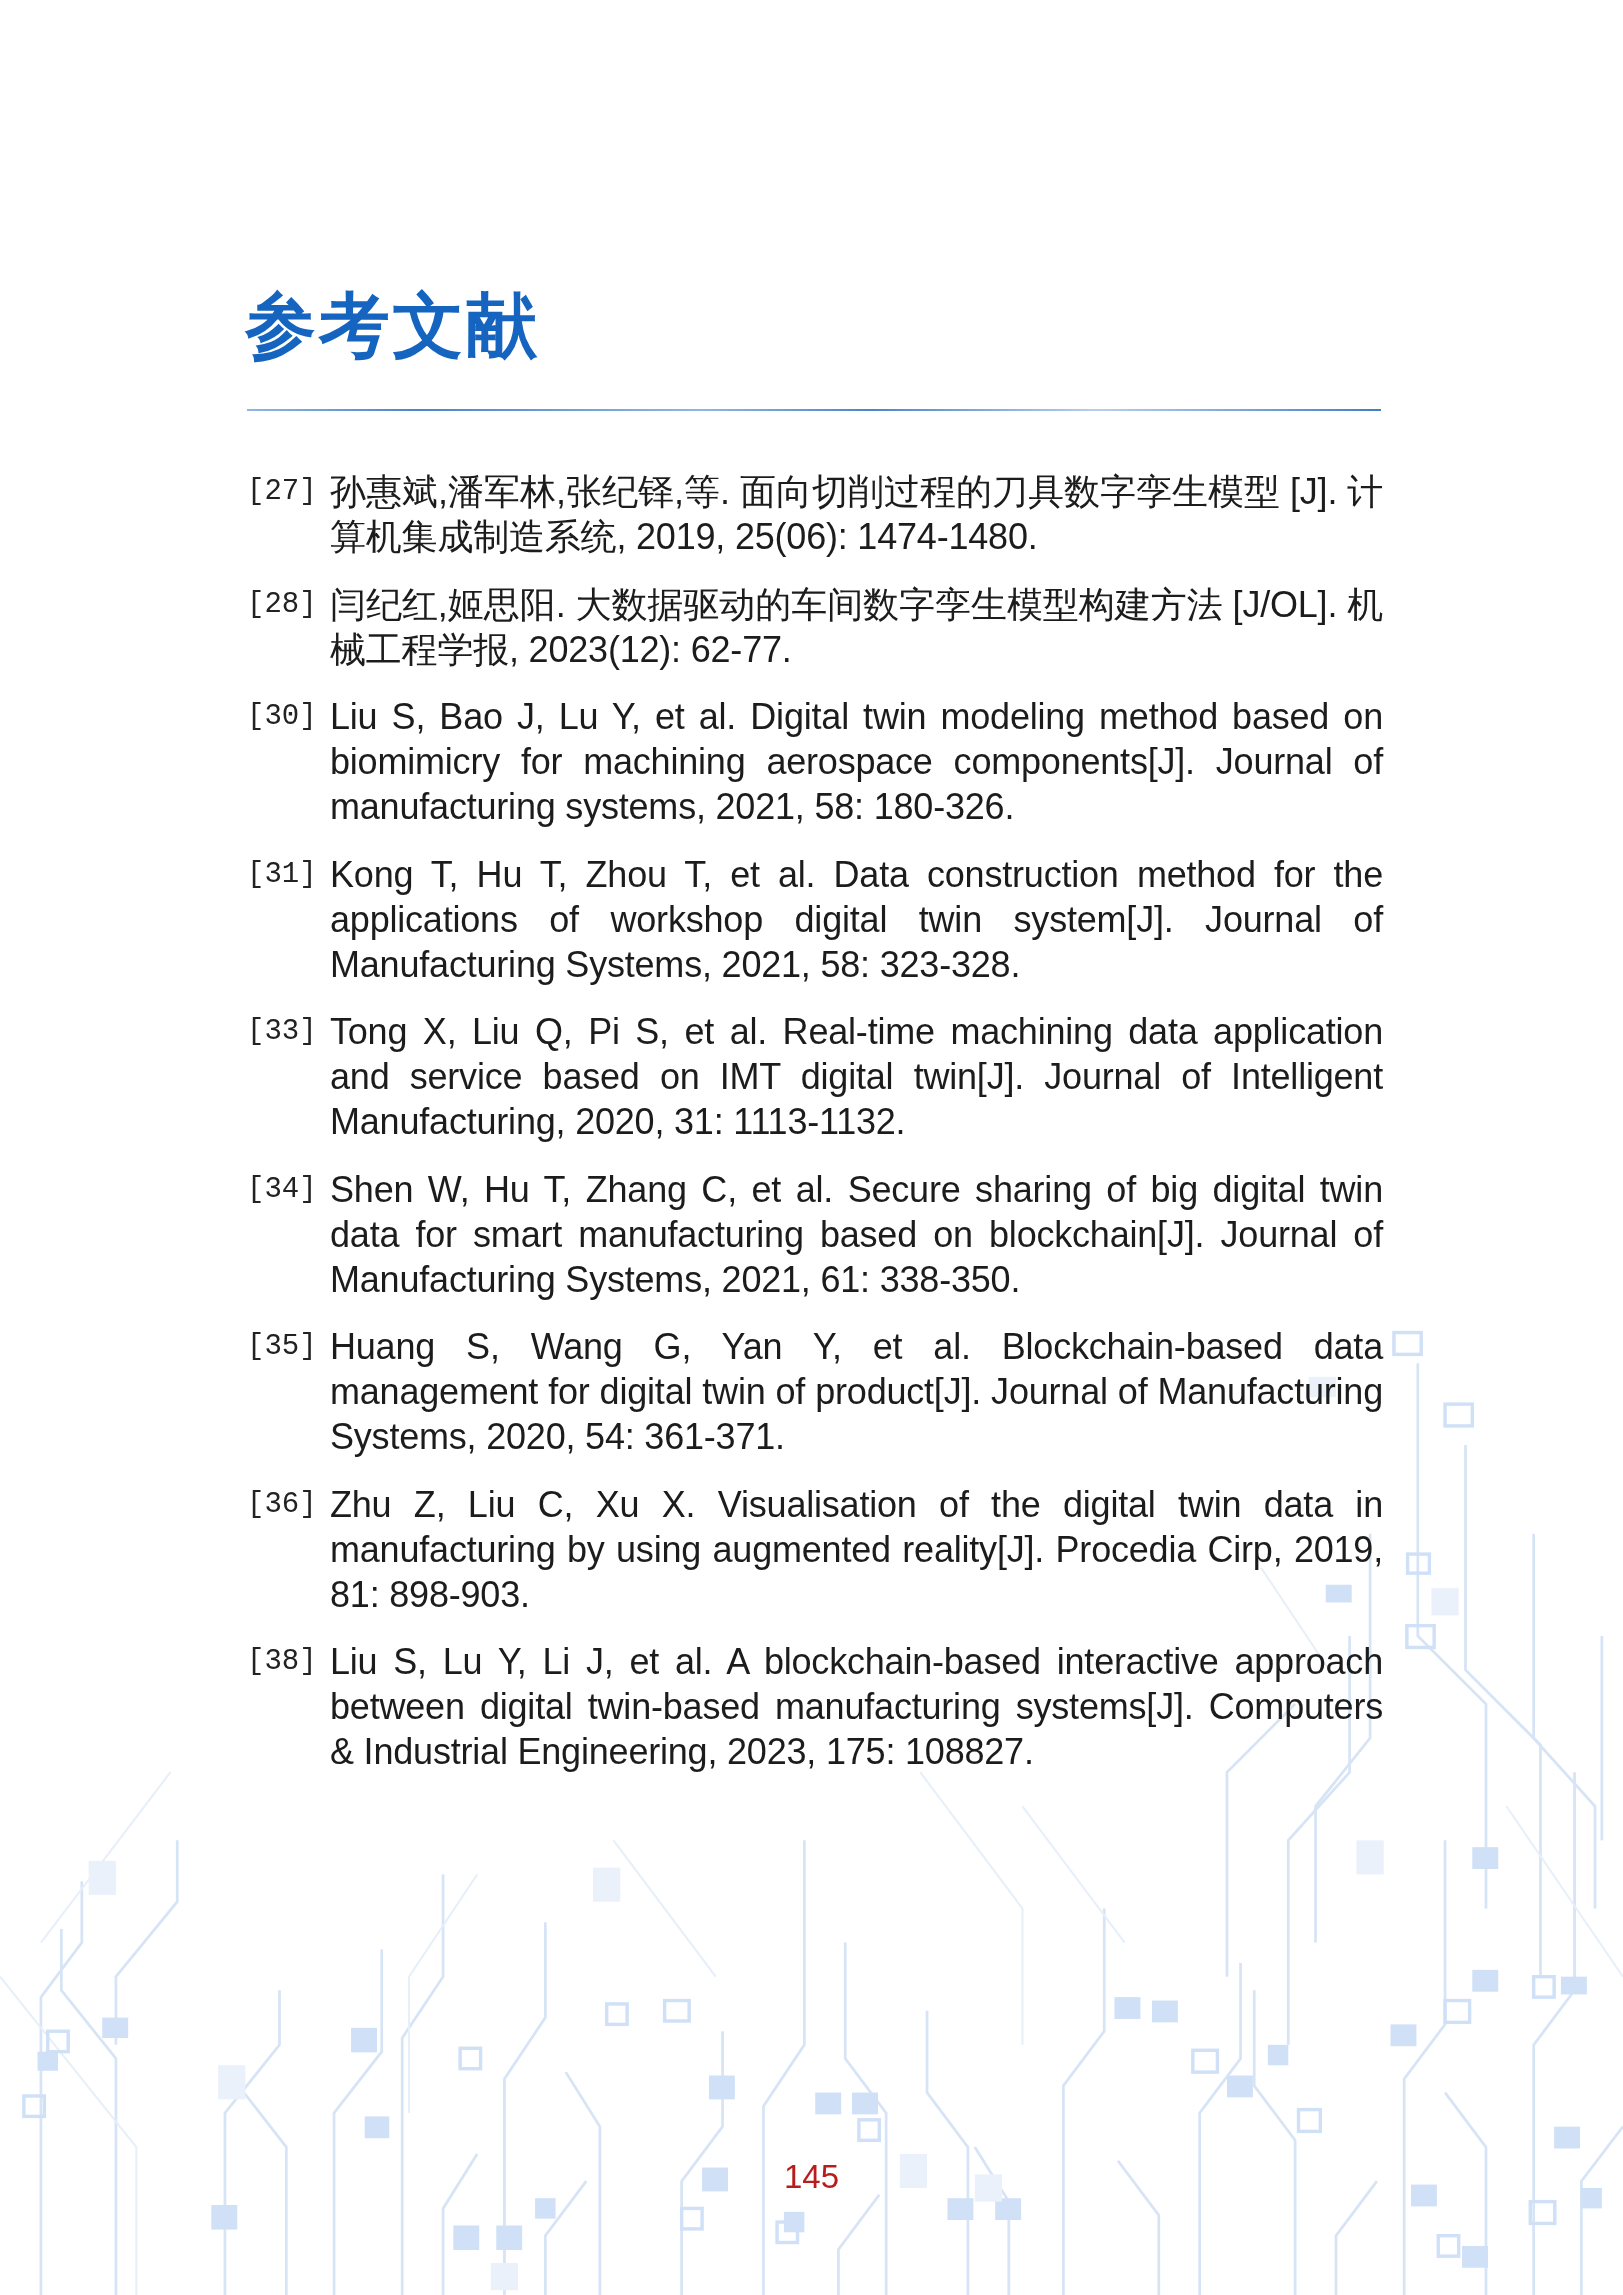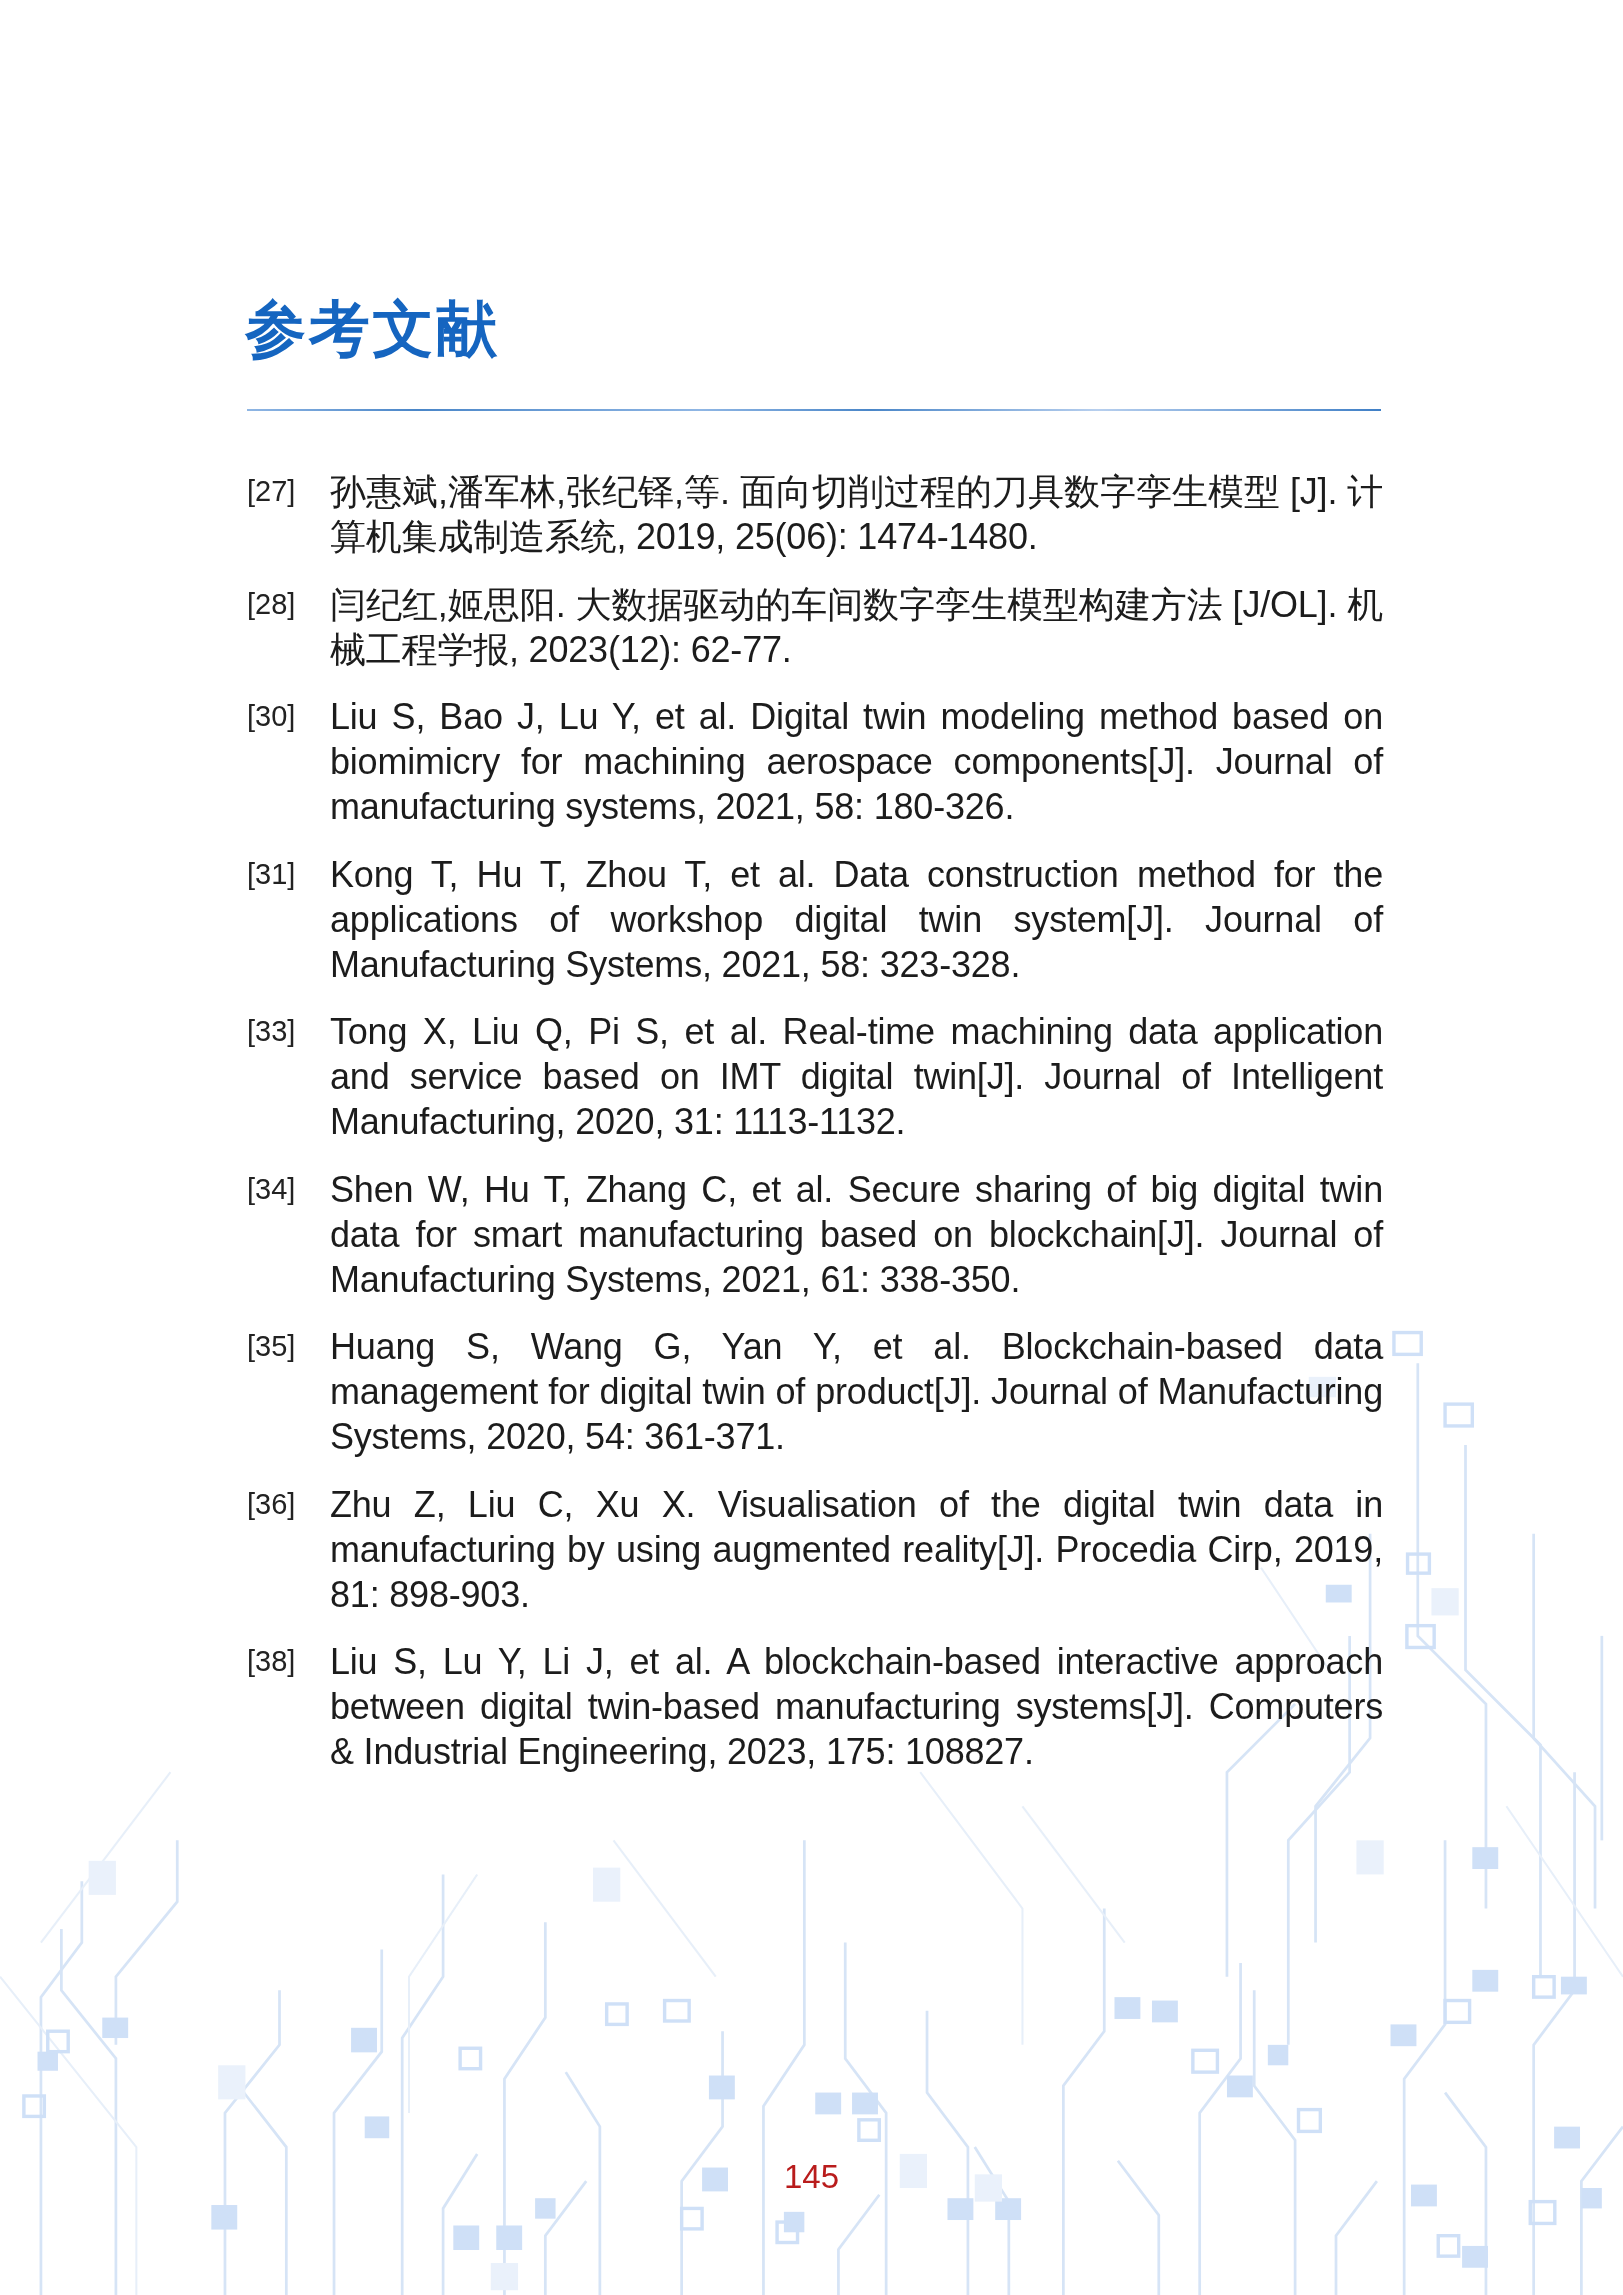--- a/index.html
+++ b/index.html
@@ -12,22 +12,22 @@
       color: #1f1f1f;
     }
     .bg-circuit {
       position: absolute; left: 0; top: 0;
       width: 1623px; height: 2295px;
       z-index: 0;
       pointer-events: none;
     }
     .page-title {
       position: absolute;
-      left: 245px; top: 298px;
-      font-size: 61px;
+      left: 245px; top: 290px;
+      font-size: 71px;
       font-weight: bold;
       color: #1565c0;
       letter-spacing: 2.7px;
       line-height: 1;
       z-index: 2;
     }
     .title-rule {
       position: absolute;
       left: 247px; top: 409px;
       width: 1134px; height: 2px;
@@ -43,21 +43,21 @@
     .ref {
       display: flex;
       margin-bottom: 22.5px;
     }
     .ref-num {
       width: 83px;
       flex: 0 0 83px;
       font-size: 29px;
       line-height: 45px;
       color: #222;
-      font-family: Liberation Sans, sans-serif;
+      font-family: Liberation Mono, monospace;
     }
     .ref-text {
       flex: 1;
       font-size: 36px;
       line-height: 45px;
       color: #1c1c1c;
       text-align: justify;
       text-align-last: left;
       font-family: "Liberation Sans", sans-serif;
       letter-spacing: -0.2px;

